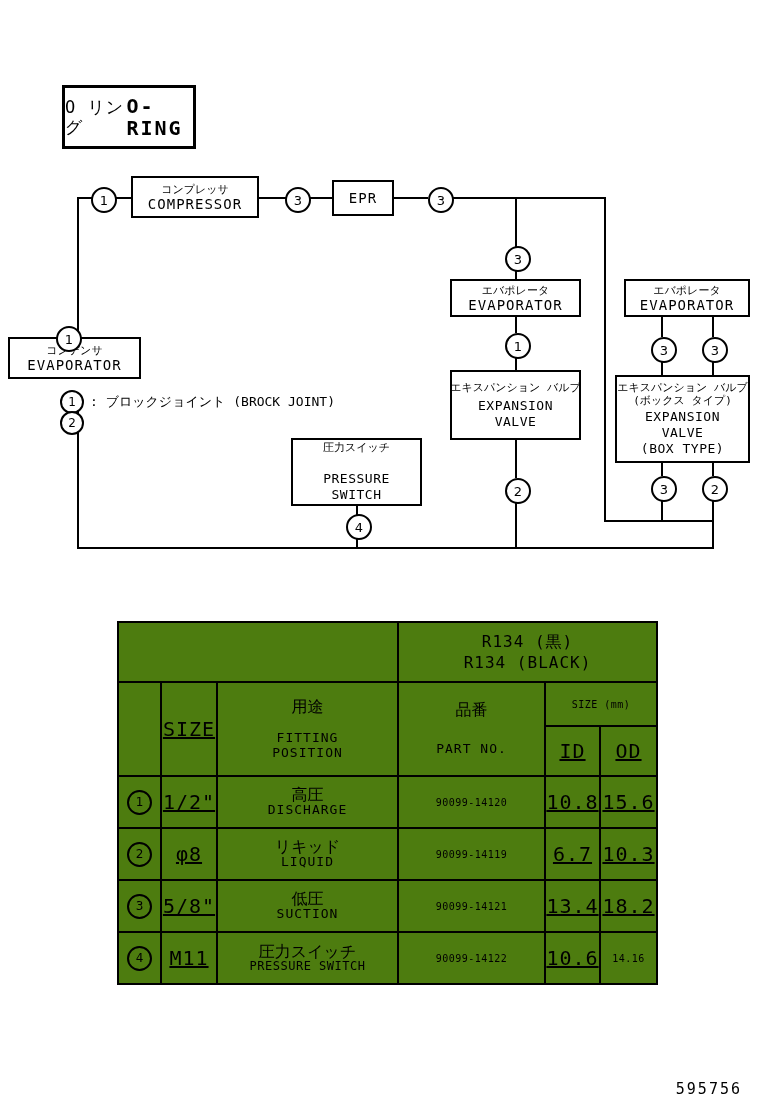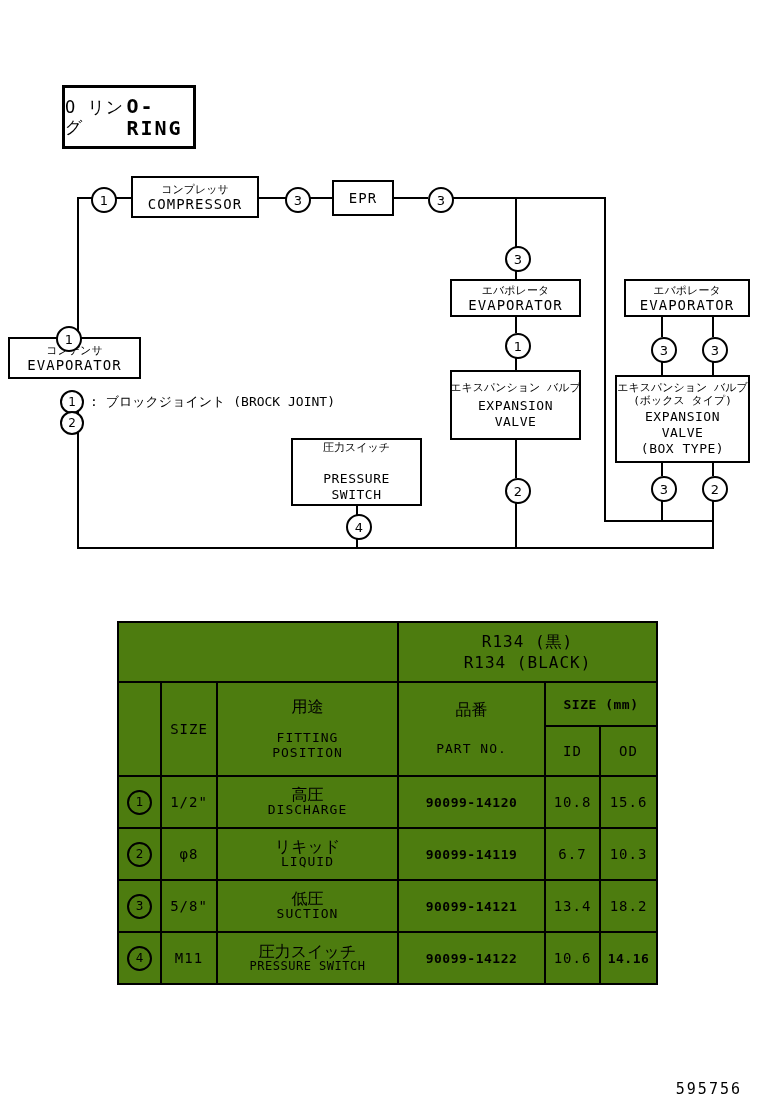--- a/index.html
+++ b/index.html
@@ -66,22 +66,22 @@
   .w-no{width:43px;}
   .w-size{width:56px;}
   .w-fit{width:181px;}
   .w-part{width:147px;}
   .w-id{width:55px;}
   .w-od{width:57px;}
 
   .jpsm{font-size:16px;line-height:15px;display:block;}
   .ensm{font-size:13px;line-height:15px;display:block;letter-spacing:1px;}
   .ensm2{font-size:12px;line-height:14px;display:block;letter-spacing:0.5px;}
-  .plain{font-size:14px;letter-spacing:1px;}
-  .plain-sm{font-size:13px;letter-spacing:0.5px;font-weight:bold;}
+  .plain{font-size:20px;letter-spacing:1px;text-decoration:underline;}
+  .plain-sm{font-size:10px;letter-spacing:0.5px;}
 
   .cellcirc{
     width:21px;height:21px;border:2px solid #000;border-radius:50%;
     display:inline-flex;align-items:center;justify-content:center;
     font-size:12px;font-family:"DejaVu Sans","Liberation Sans",sans-serif;
   }
   .pad8{padding:8px 2px;}
   .hdr-r134{font-size:16px;line-height:21px;letter-spacing:1px;}
 
   

